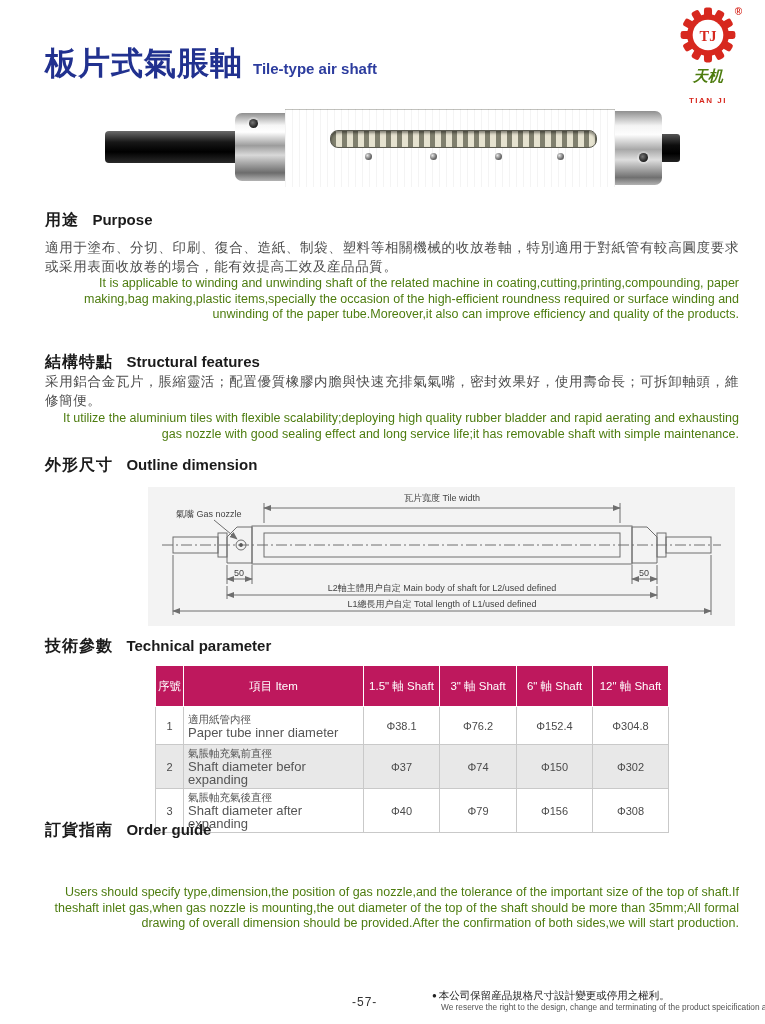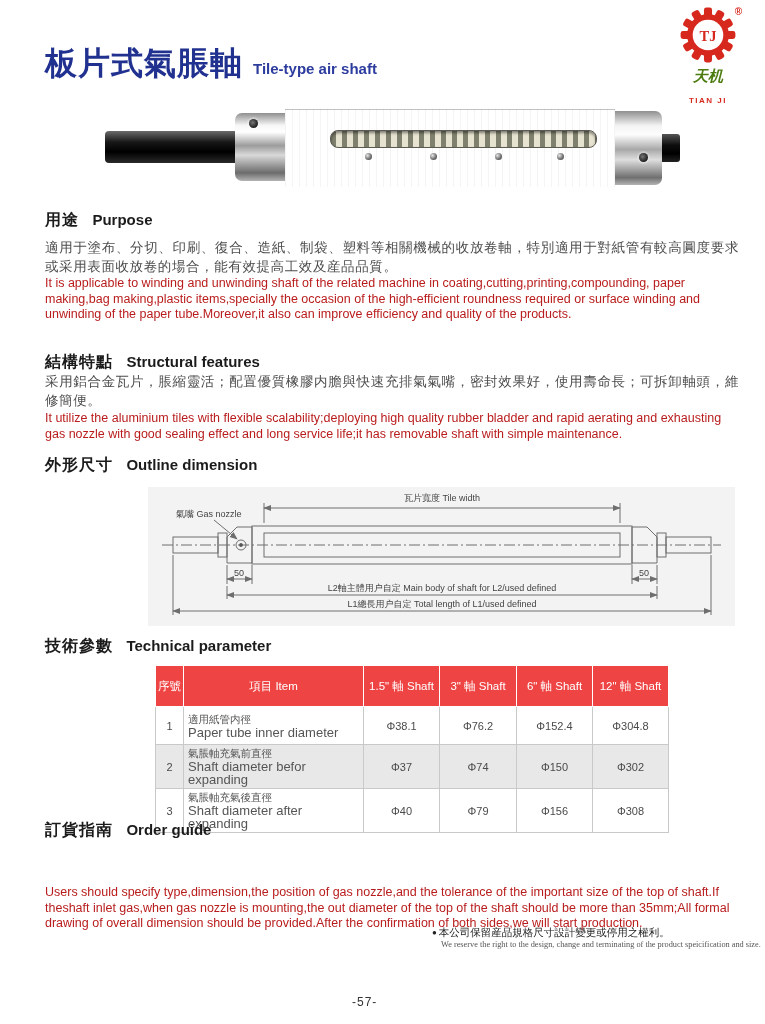--- a/index.html
+++ b/index.html
@@ -39,38 +39,38 @@
   .screw-dark{position:absolute;width:9px;height:9px;border-radius:50%;
         background:radial-gradient(circle at 40% 40%,#777,#1c1c1c 70%);box-shadow:0 0 0 2px rgba(255,255,255,0.25);}
   .stub{position:absolute;left:574px;top:36px;width:18px;height:28px;border-radius:0 3px 3px 0;
         background:linear-gradient(180deg,#555,#0d0d0d 40%,#000 70%,#222);}
 
   
   .sec-head{left:45px;white-space:nowrap;}
   .sec-zh{font-size:16px;font-weight:bold;color:#1b1b1b;letter-spacing:1px;}
   .sec-en{font-size:15px;font-weight:bold;color:#1b1b1b;margin-left:9px;}
   .para-zh{left:45px;width:694px;font-size:13.5px;color:#4d4d4d;line-height:19px;letter-spacing:0.6px;text-align:justify;}
-  .para-en{left:45px;width:694px;font-size:12.5px;color:#b91c1c;line-height:15.5px;}
+  .para-en{left:45px;width:694px;font-size:12.5px;color:#4d7c0f;line-height:15.5px;text-align:right;}
 
   
   .drawing{left:148px;top:487px;}
 
   
   .tparam{left:155px;top:665px;border-collapse:collapse;width:513px;table-layout:fixed;}
-  .tparam th{background:#ef4444;color:#fff;font-weight:400;font-size:11.5px;
+  .tparam th{background:#be185d;color:#fff;font-weight:400;font-size:11.5px;
              border:1px solid #fff;height:40px;padding:0 2px;}
   .tparam td{border:1px solid #c9c9c9;font-size:11px;color:#4a4a4a;text-align:center;height:33px;padding:2px 4px;background:#fff;}
   .tparam tr.alt td{background:#e8e8e8;}
   .td-item{text-align:left !important;}
   .item-zh{font-size:10.5px;color:#555;line-height:13px;}
   .item-en{font-size:13px;color:#555;line-height:13px;}
 
   
   .pgnum{left:352px;top:995px;font-size:12px;color:#333;letter-spacing:1px;}
-  .fnote{left:432px;top:926px;width:310px;font-family:Liberation Serif, serif;}
+  .fnote{left:432px;top:989px;width:310px;}
   .fnote-zh{font-size:10.5px;color:#222;line-height:13px;white-space:nowrap;}
   .fnote-bullet{font-size:8px;vertical-align:1px;margin-right:2px;}
   .fnote-en{font-size:8.3px;color:#555;line-height:11px;margin-left:9px;white-space:nowrap;}
 </style>
 </head>
 <body>
 
 <div class="page">
 
   <div class="abs title-row">

